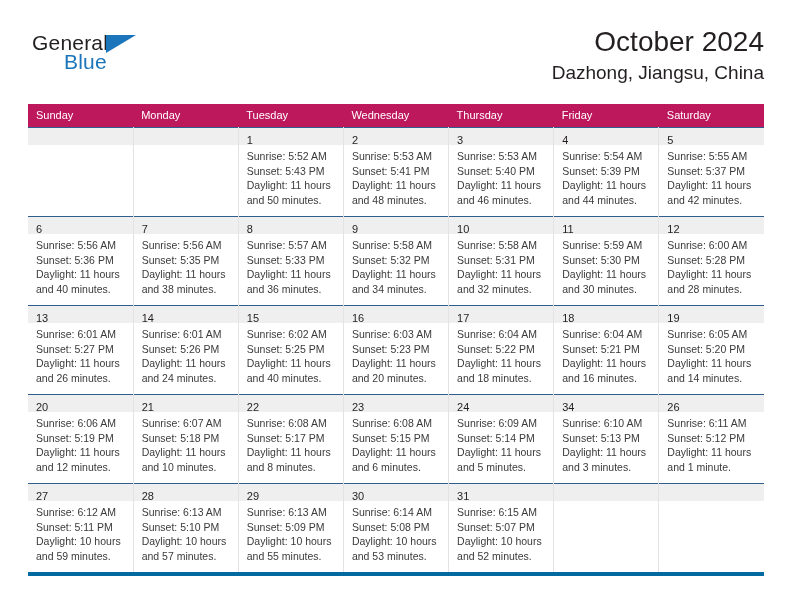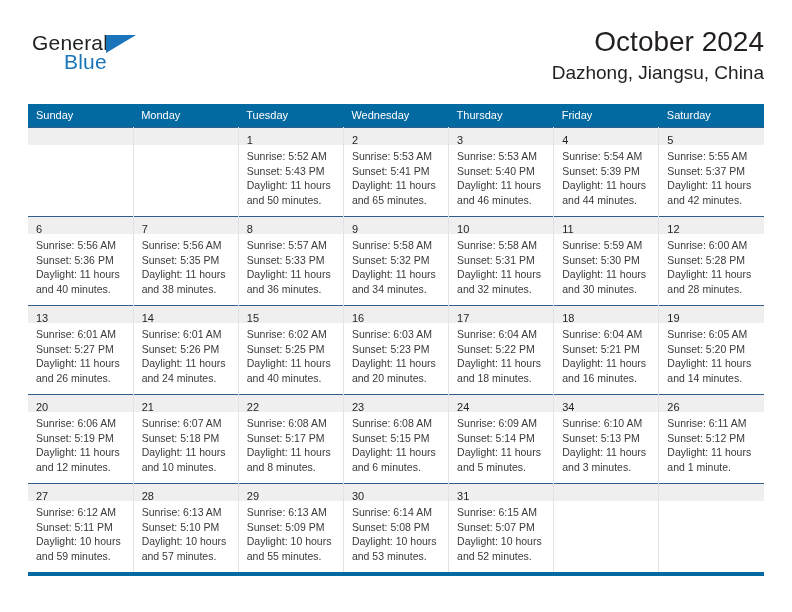--- a/index.html
+++ b/index.html
@@ -86,21 +86,21 @@
   
   .calendar {
     position: absolute;
     left: 28px;
     top: 104px;
     width: 736px;
     border-collapse: collapse;
     table-layout: fixed;
   }
   .calendar th {
-    background: #0369a1;
+    background: #be185d;
     color: #ffffff;
     font-size: 11px;
     font-weight: normal;
     text-align: left;
     padding: 5px 0 6px 8px;
     height: 11px;
     border: none;
   }
   .calendar td {
     vertical-align: top;
@@ -193,21 +193,21 @@
               <div>Daylight: 11 hours</div>
               <div>and 50 minutes.</div>
             </div>
           </td>
           <td class="">
             <div class="daynum-band"><span class="daynum">2</span></div>
             <div class="cell-body">
               <div>Sunrise: 5:53 AM</div>
               <div>Sunset: 5:41 PM</div>
               <div>Daylight: 11 hours</div>
-              <div>and 65 minutes.</div>
+              <div>and 48 minutes.</div>
             </div>
           </td>
           <td class="">
             <div class="daynum-band"><span class="daynum">3</span></div>
             <div class="cell-body">
               <div>Sunrise: 5:53 AM</div>
               <div>Sunset: 5:40 PM</div>
               <div>Daylight: 11 hours</div>
               <div>and 46 minutes.</div>
             </div>

